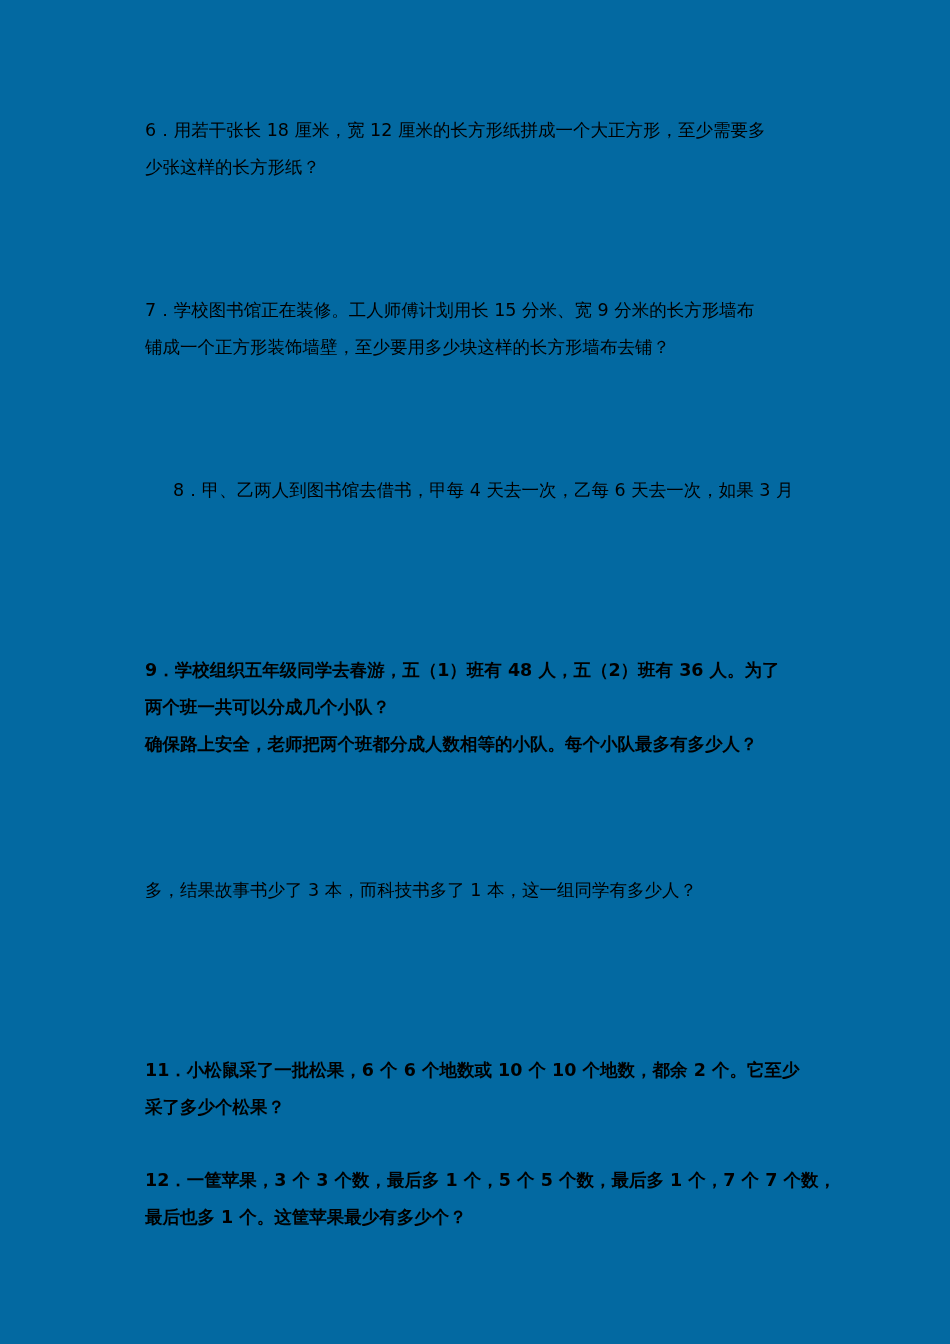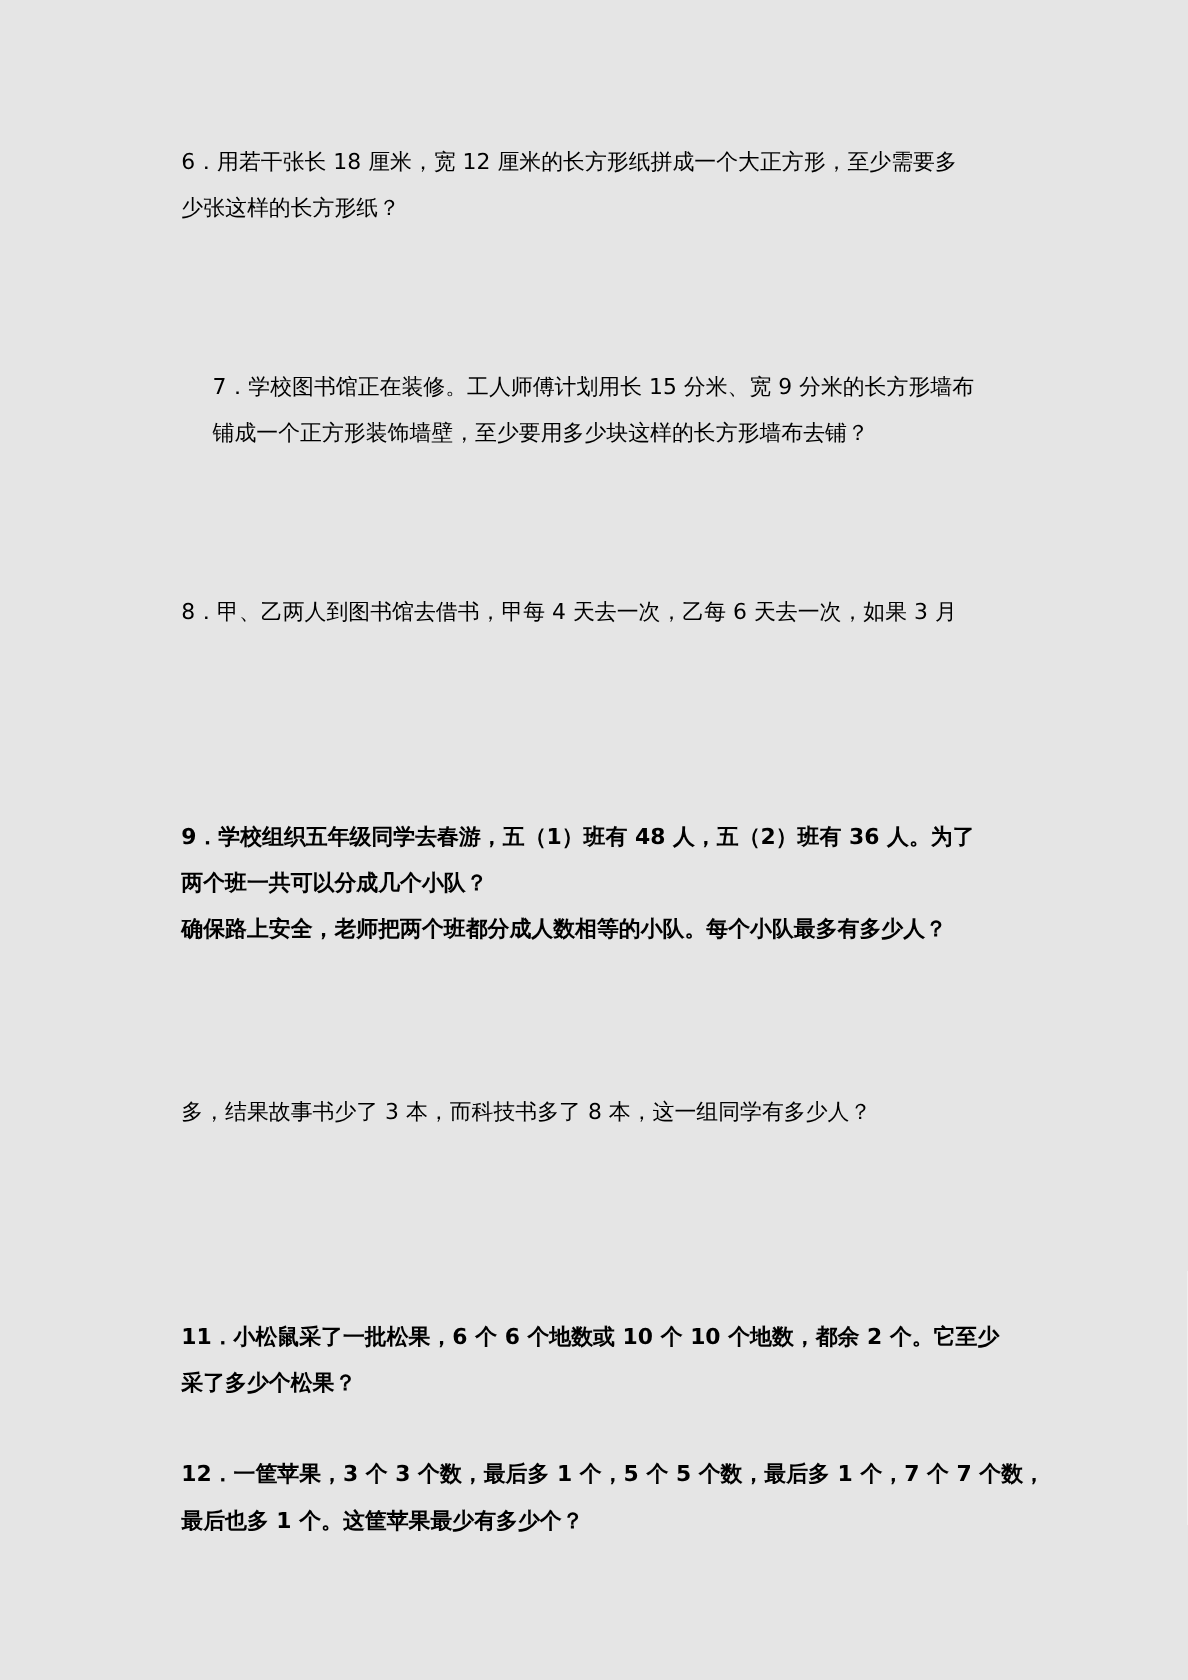--- a/index.html
+++ b/index.html
@@ -14,21 +14,21 @@
       overflow: hidden;
       font-family: "DejaVu Sans", "Liberation Sans", sans-serif;
       color: #000000;
     }
     .page {
       position: absolute;
       left: 0;
       top: 0;
       width: 950px;
       height: 1344px;
-      background: #e5e5e5;
+      background: #0369a1;
     }
     .question {
       position: absolute;
       left: 145px;
       width: 680px;
     }
     .line {
       display: block;
       white-space: nowrap;
       font-size: 17.5px;
@@ -40,37 +40,37 @@
 </head>
 <body>
 
 <div class="page">
 
   <div class="question" style="top:112px;">
     <span class="line">6．用若干张长 18 厘米，宽 12 厘米的长方形纸拼成一个大正方形，至少需要多</span>
     <span class="line">少张这样的长方形纸？</span>
   </div>
 
-  <div class="question" style="top:292px;margin-left:25px;">
+  <div class="question" style="top:292px;">
     <span class="line">7．学校图书馆正在装修。工人师傅计划用长 15 分米、宽 9 分米的长方形墙布</span>
     <span class="line">铺成一个正方形装饰墙壁，至少要用多少块这样的长方形墙布去铺？</span>
   </div>
 
-  <div class="question" style="top:472px;">
+  <div class="question" style="top:472px;margin-left:28px;">
     <span class="line">8．甲、乙两人到图书馆去借书，甲每 4 天去一次，乙每 6 天去一次，如果 3 月</span>
   </div>
 
   <div class="question" style="top:652px;font-weight:bold;">
     <span class="line">9．学校组织五年级同学去春游，五（1）班有 48 人，五（2）班有 36 人。为了</span>
     <span class="line">两个班一共可以分成几个小队？</span>
     <span class="line">确保路上安全，老师把两个班都分成人数相等的小队。每个小队最多有多少人？</span>
   </div>
 
   <div class="question" style="top:872px;">
-    <span class="line">多，结果故事书少了 3 本，而科技书多了 8 本，这一组同学有多少人？</span>
+    <span class="line">多，结果故事书少了 3 本，而科技书多了 1 本，这一组同学有多少人？</span>
   </div>
 
   <div class="question" style="top:1052px;font-weight:bold;">
     <span class="line">11．小松鼠采了一批松果，6 个 6 个地数或 10 个 10 个地数，都余 2 个。它至少</span>
     <span class="line">采了多少个松果？</span>
   </div>
 
   <div class="question" style="top:1162px;font-weight:bold;">
     <span class="line">12．一筐苹果，3 个 3 个数，最后多 1 个，5 个 5 个数，最后多 1 个，7 个 7 个数，</span>
     <span class="line">最后也多 1 个。这筐苹果最少有多少个？</span>

